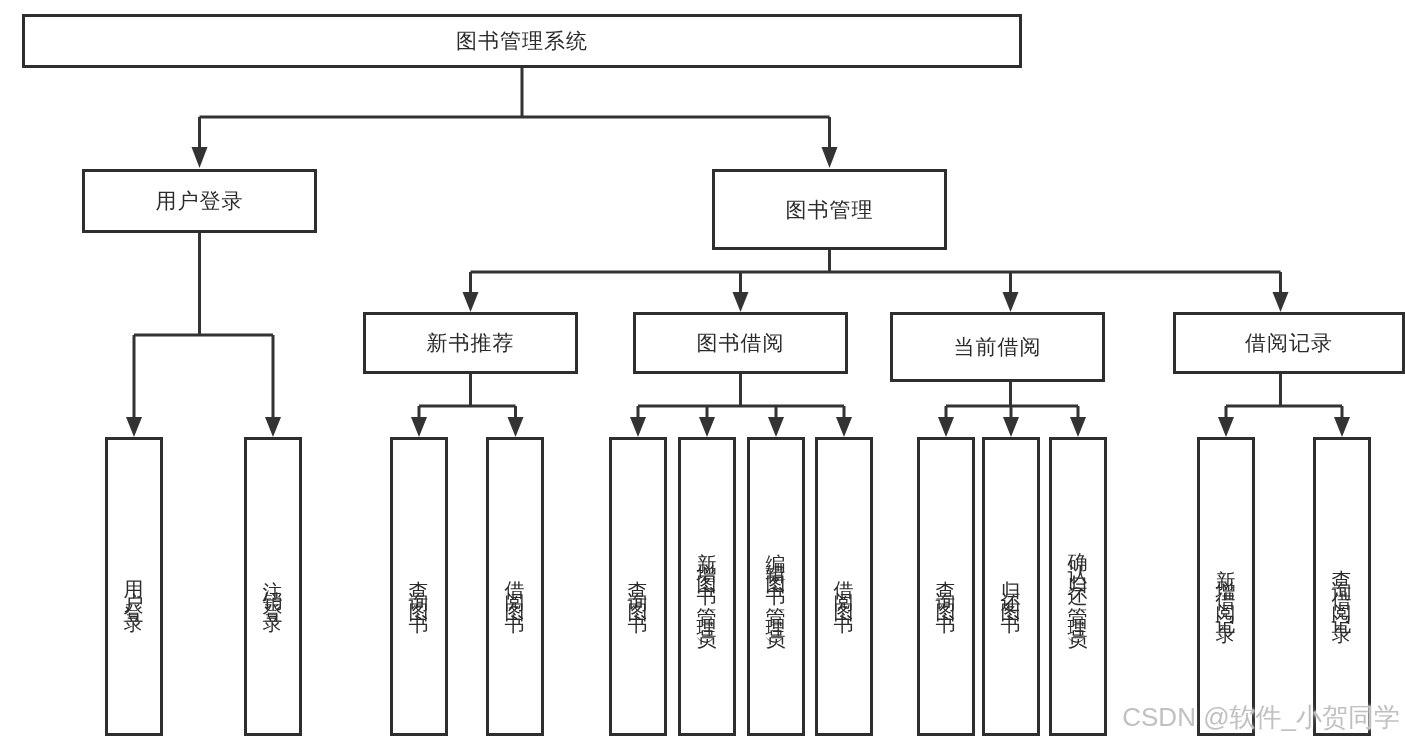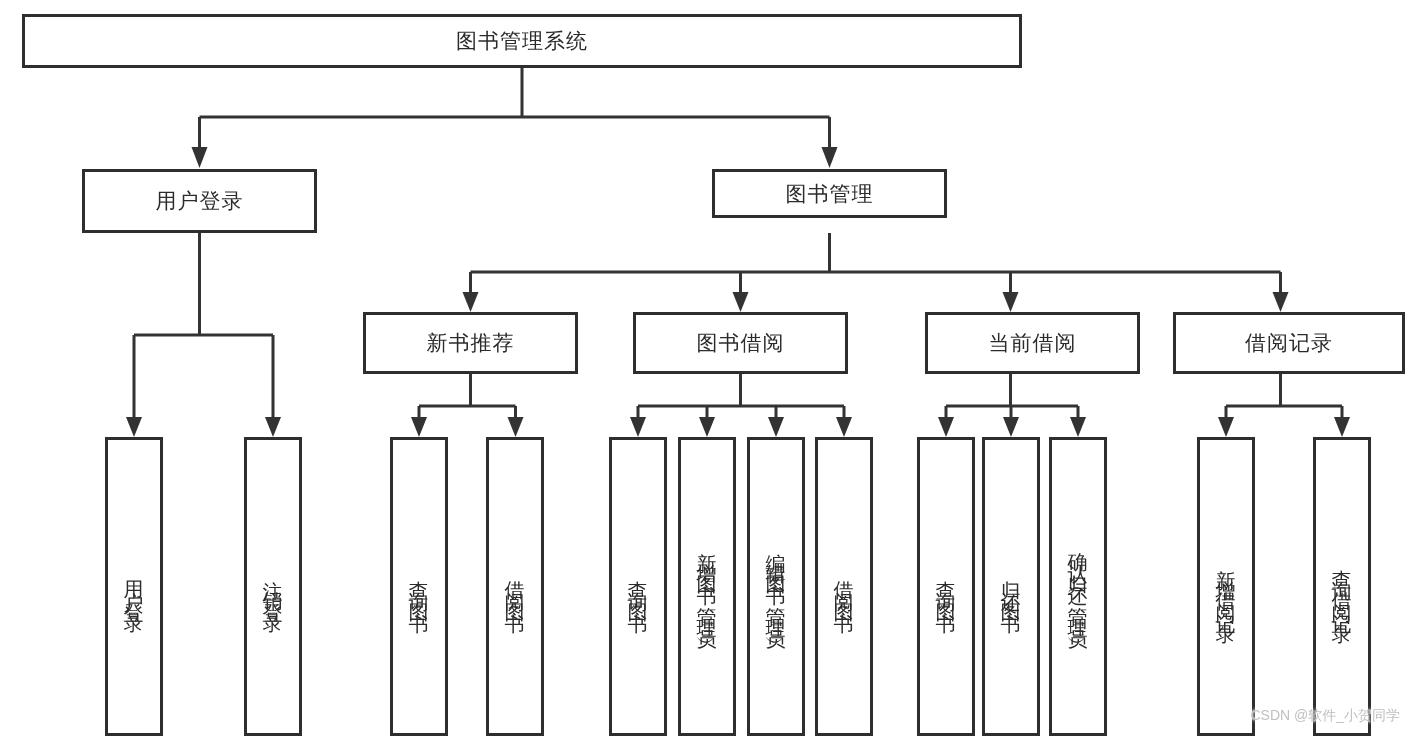--- a/index.html
+++ b/index.html
@@ -42,23 +42,23 @@
     writing-mode:vertical-rl;
     text-orientation:mixed;
     font-size:20px;
     letter-spacing:11px;
     line-height:1;
     white-space:normal;
   }
   .watermark{
     position:absolute;
     right:5px;
-    bottom:22px;
+    bottom:12px;
     z-index:5;
-    font-size:14px;
+    font-size:26px;
     color:var(--wm);
     text-shadow:0 0 2px #fff,0 0 4px #fff;
     white-space:nowrap;
   }
 </style>
 </head>
 <body>
 
 <div id="canvas">
 
@@ -112,31 +112,31 @@
     </g>
   </svg>
 
   <div class="box" style="left:22px;top:14px;width:1000px;height:54px">
     <span class="lbl">图书管理系统</span>
   </div>
 
   <div class="box" style="left:82px;top:169px;width:235px;height:64px">
     <span class="lbl">用户登录</span>
   </div>
-  <div class="box" style="left:712px;top:169px;width:235px;height:49px">
+  <div class="box" style="left:712px;top:169px;width:235px;height:81px">
     <span class="lbl">图书管理</span>
   </div>
 
   <div class="box" style="left:633px;top:312px;width:215px;height:62px">
     <span class="lbl">图书借阅</span>
   </div>
   <div class="box" style="left:363px;top:312px;width:215px;height:62px">
     <span class="lbl">新书推荐</span>
   </div>
-  <div class="box" style="left:925px;top:312px;width:215px;height:62px">
+  <div class="box" style="left:890px;top:312px;width:215px;height:70px">
     <span class="lbl">当前借阅</span>
   </div>
   <div class="box" style="left:1173px;top:312px;width:232px;height:62px">
     <span class="lbl">借阅记录</span>
   </div>
 
   <div class="box v" style="left:105px;top:437px;width:58px;height:299px">
     <span class="lbl">用户登录</span>
   </div>
   <div class="box v" style="left:244px;top:437px;width:58px;height:299px">

